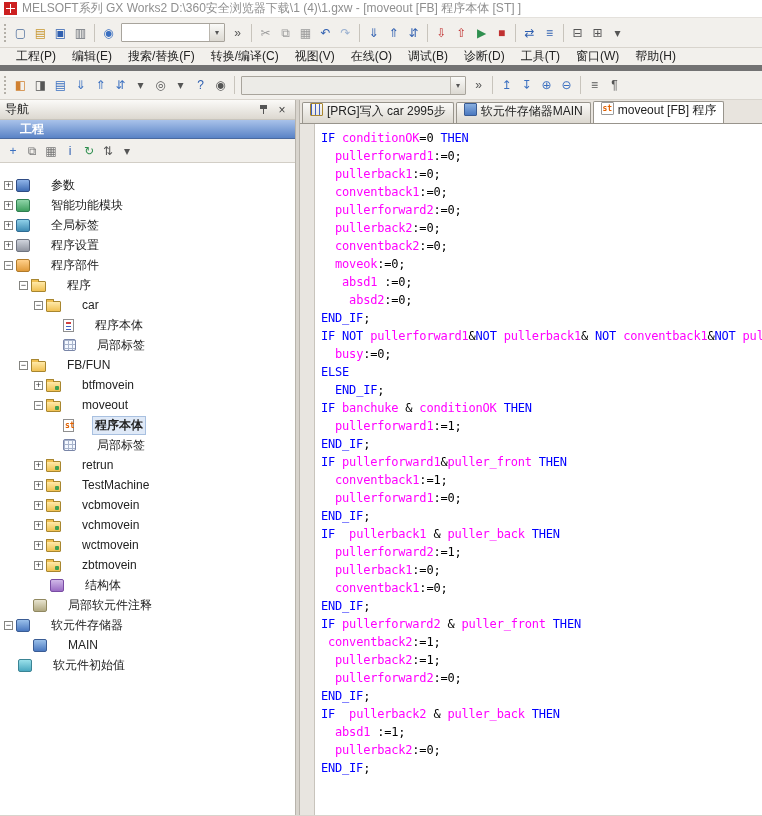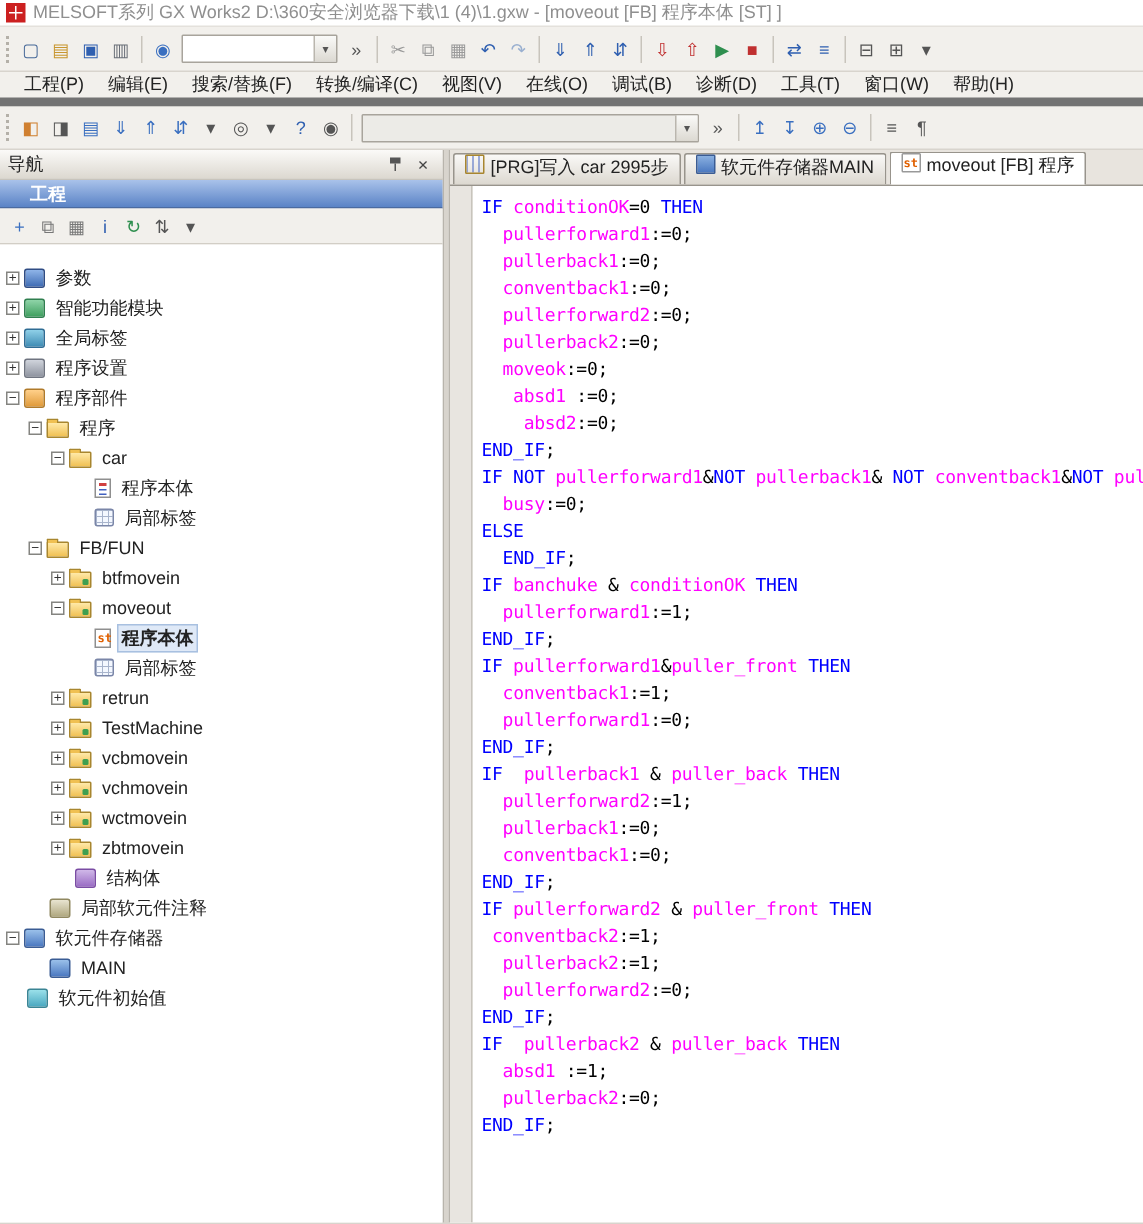--- a/index.html
+++ b/index.html
@@ -36,21 +36,21 @@
   .nav-titlebar .spacer{flex:1}
   .nav-btn{width:16px;height:15px;display:flex;align-items:center;justify-content:center;font-size:12px;color:#444}
   .project-bar{height:19px;background:linear-gradient(180deg,#a9c2ea,#5a83c6);color:#fff;font-weight:bold;display:flex;align-items:center;padding:0 20px;border-bottom:1px solid #4a6aa0}
   .nav-tools{height:24px;display:flex;align-items:center;padding:2px 4px;background:#f2f0ec;border-bottom:1px solid #d2cec6}
   .nav-tools .tbi{width:18px;height:18px}
   .tree{flex:1;background:#fff;overflow:hidden;padding-top:12px}
 
   .trow{height:20px;display:flex;align-items:center;white-space:nowrap}
   .texp{width:9px;height:9px;flex:none;border:1px solid #848480;background:#fff;font-size:9px;line-height:7px;text-align:center;color:#333}
   .tspacer{width:11px;flex:none}
-  .tlabel{padding:1px 3px;margin-left:2px}
+  .tlabel{padding:1px 3px;margin-left:16px}
   .trow.sel .tlabel{font-weight:bold;background:#dfe9f7;border:1px solid #a8c0e0;padding:0 2px}
 
   .ticon{width:14px;height:13px;flex:none;border-radius:2px;margin:0 2px 0 3px}
   .ticon-param{background:linear-gradient(#8fb4e8,#3f6cb4);border:1px solid #2f4c84}
   .ticon-module{background:linear-gradient(#8fd4a8,#3f9f5f);border:1px solid #2f7f4f}
   .ticon-glabel{background:linear-gradient(#8fd0e8,#3f8cb4);border:1px solid #2f6c94}
   .ticon-psetting{background:linear-gradient(#d0d4dc,#8f94a0);border:1px solid #6f7480}
   .ticon-pou{background:linear-gradient(#ffd08a,#e09a3a);border:1px solid #b07a2a}
   .ticon-struct{background:linear-gradient(#d0b8e8,#9a6cc4);border:1px solid #7a4ca4}
   .ticon-comment{background:linear-gradient(#e8e4d0,#b0a880);border:1px solid #908860}
@@ -345,20 +345,21 @@
       </div>
     <div class="codewrap">
       <div class="gutter"></div>
       <div class="code">
           <div class="code-line"><span class="tk-k">IF </span><span class="tk-v">conditionOK</span><span class="tk-p">=0 </span><span class="tk-k">THEN</span></div>
           <div class="code-line"><span class="tk-p">  </span><span class="tk-v">pullerforward1</span><span class="tk-p">:=0;</span></div>
           <div class="code-line"><span class="tk-p">  </span><span class="tk-v">pullerback1</span><span class="tk-p">:=0;</span></div>
           <div class="code-line"><span class="tk-p">  </span><span class="tk-v">conventback1</span><span class="tk-p">:=0;</span></div>
           <div class="code-line"><span class="tk-p">  </span><span class="tk-v">pullerforward2</span><span class="tk-p">:=0;</span></div>
           <div class="code-line"><span class="tk-p">  </span><span class="tk-v">pullerback2</span><span class="tk-p">:=0;</span></div>
+          <div class="code-line"><span class="tk-p">  </span><span class="tk-v">conventback2</span><span class="tk-p">:=0;</span></div>
           <div class="code-line"><span class="tk-p">  </span><span class="tk-v">moveok</span><span class="tk-p">:=0;</span></div>
           <div class="code-line"><span class="tk-p">   </span><span class="tk-v">absd1</span><span class="tk-p"> :=0;</span></div>
           <div class="code-line"><span class="tk-p">    </span><span class="tk-v">absd2</span><span class="tk-p">:=0;</span></div>
           <div class="code-line"><span class="tk-k">END_IF</span><span class="tk-p">;</span></div>
           <div class="code-line"><span class="tk-k">IF NOT </span><span class="tk-v">pullerforward1</span><span class="tk-p">&amp;</span><span class="tk-k">NOT </span><span class="tk-v">pullerback1</span><span class="tk-p">&amp; </span><span class="tk-k">NOT </span><span class="tk-v">conventback1</span><span class="tk-p">&amp;</span><span class="tk-k">NOT </span><span class="tk-v">pulle</span></div>
           <div class="code-line"><span class="tk-p">  </span><span class="tk-v">busy</span><span class="tk-p">:=0;</span></div>
           <div class="code-line"><span class="tk-k">ELSE</span></div>
           <div class="code-line"><span class="tk-p">  </span><span class="tk-k">END_IF</span><span class="tk-p">;</span></div>
           <div class="code-line"><span class="tk-k">IF </span><span class="tk-v">banchuke</span><span class="tk-p"> &amp; </span><span class="tk-v">conditionOK</span><span class="tk-p"> </span><span class="tk-k">THEN</span></div>
           <div class="code-line"><span class="tk-p">  </span><span class="tk-v">pullerforward1</span><span class="tk-p">:=1;</span></div>

